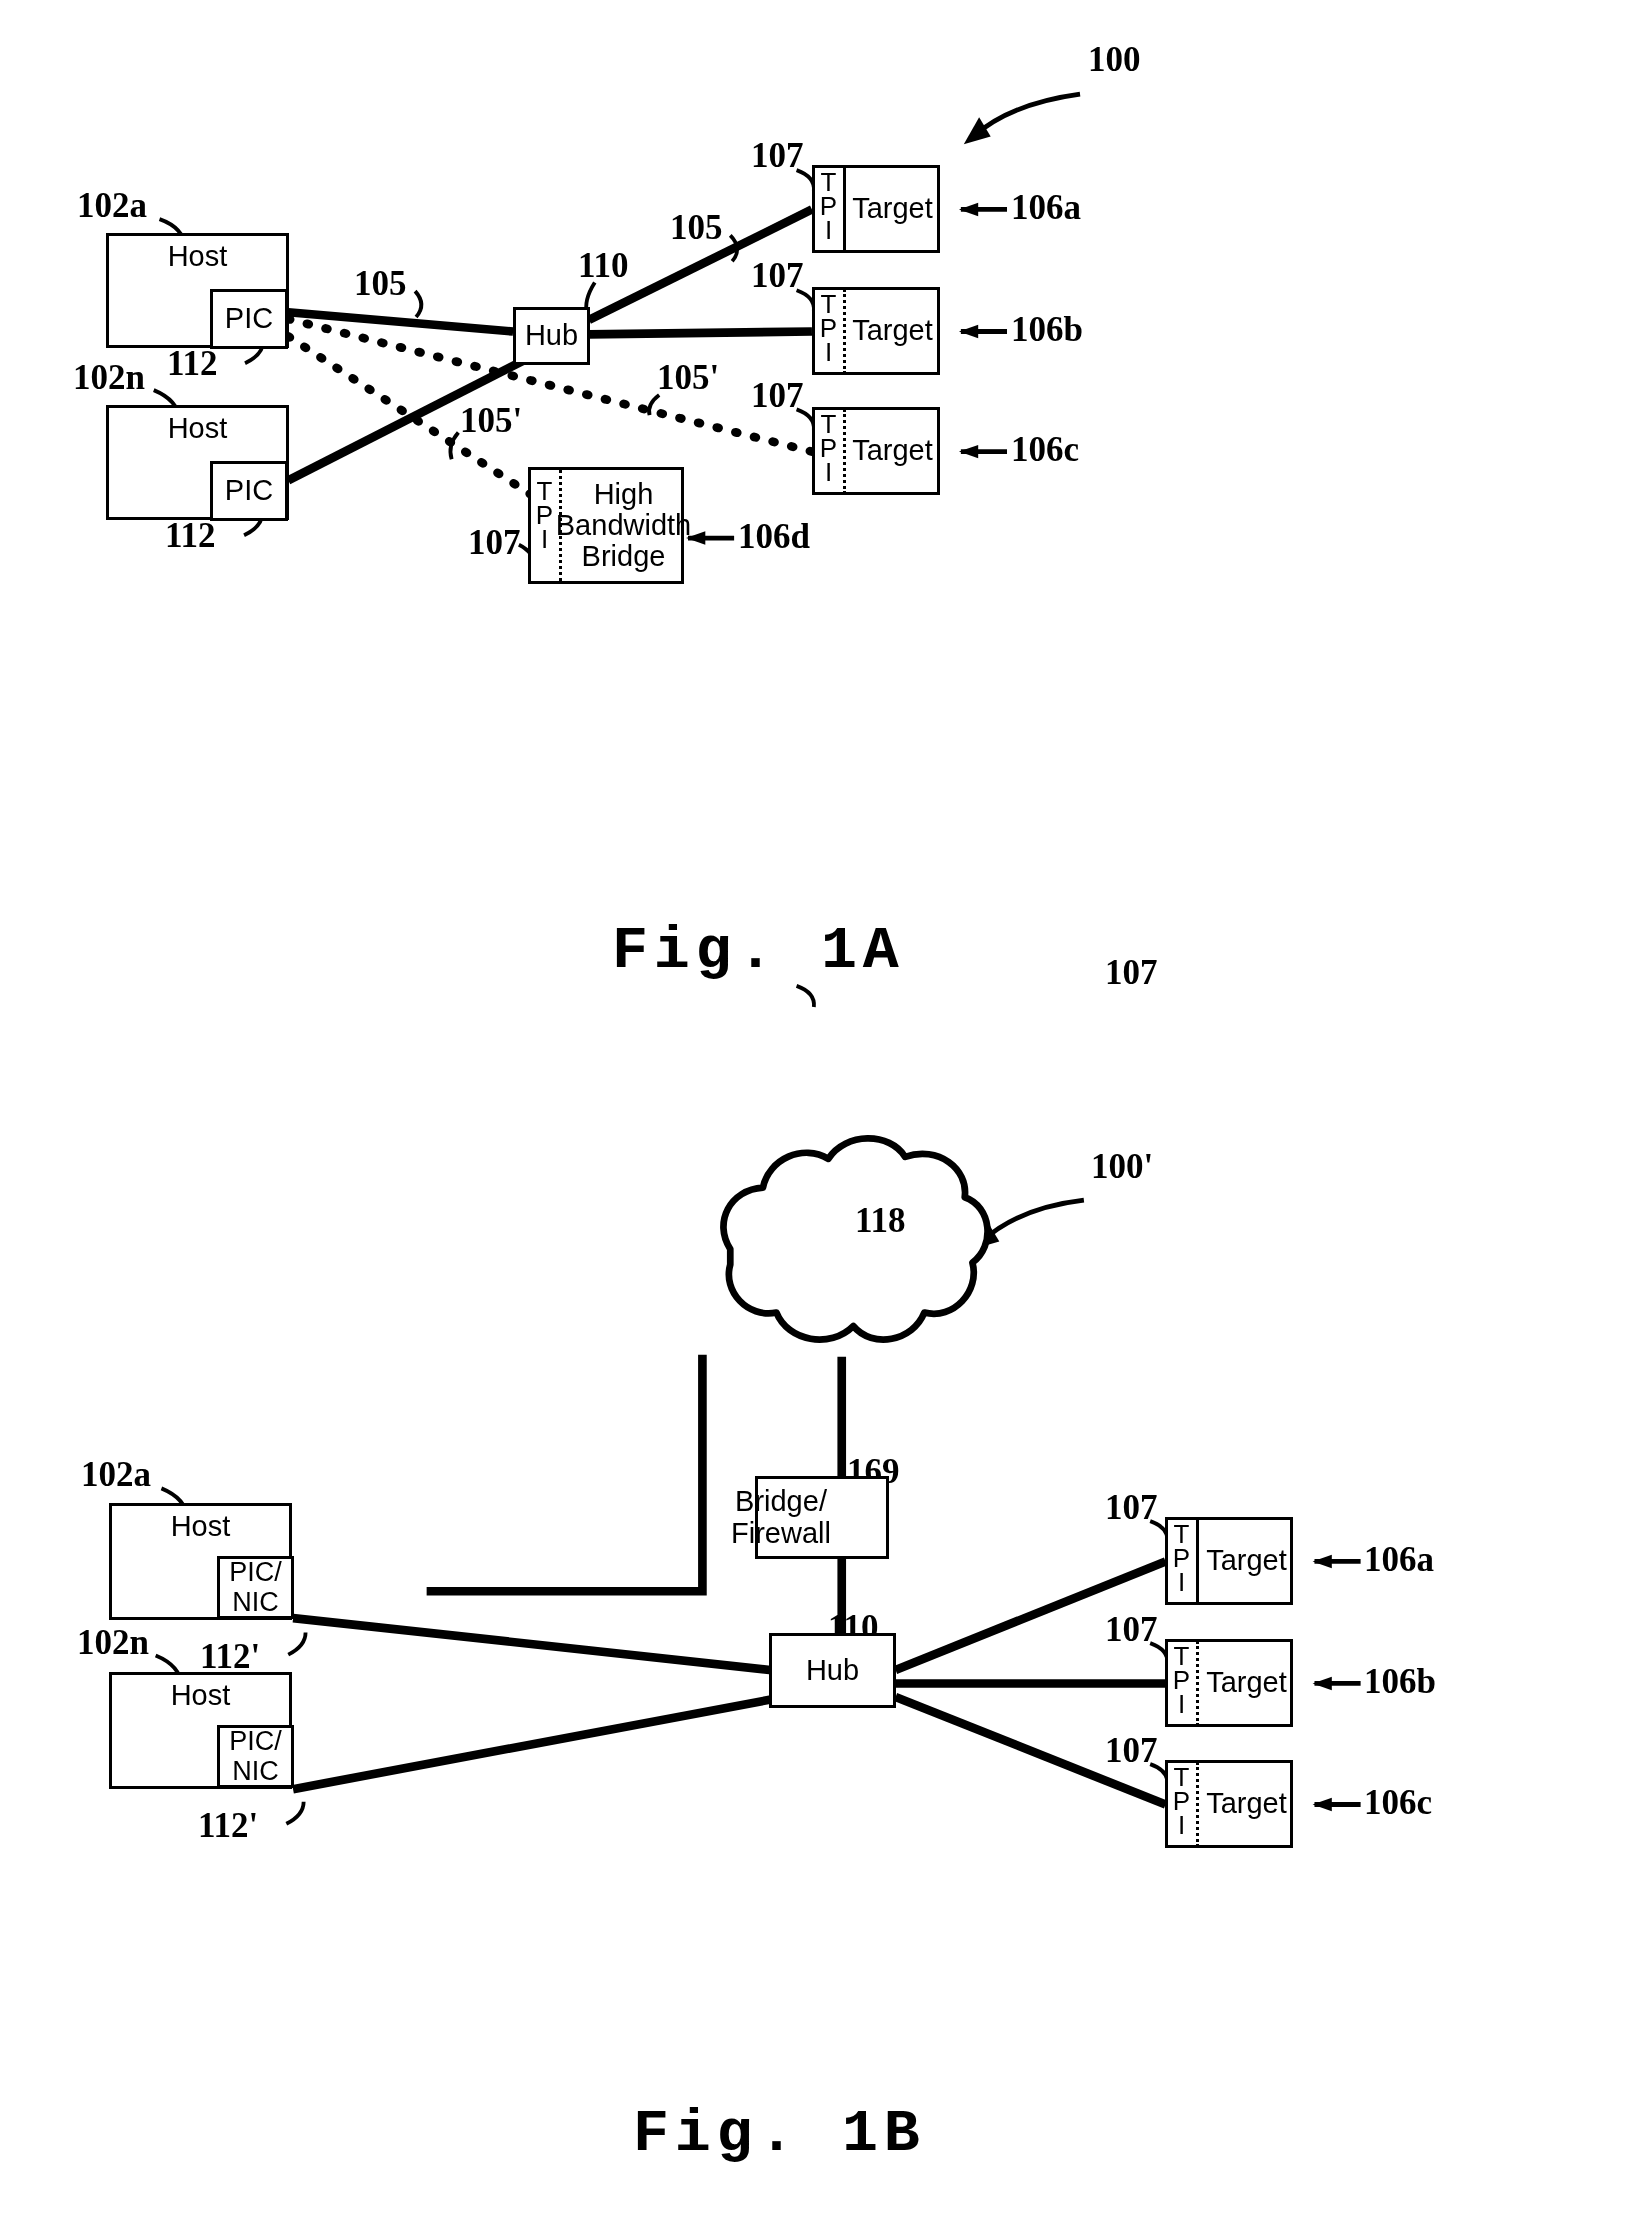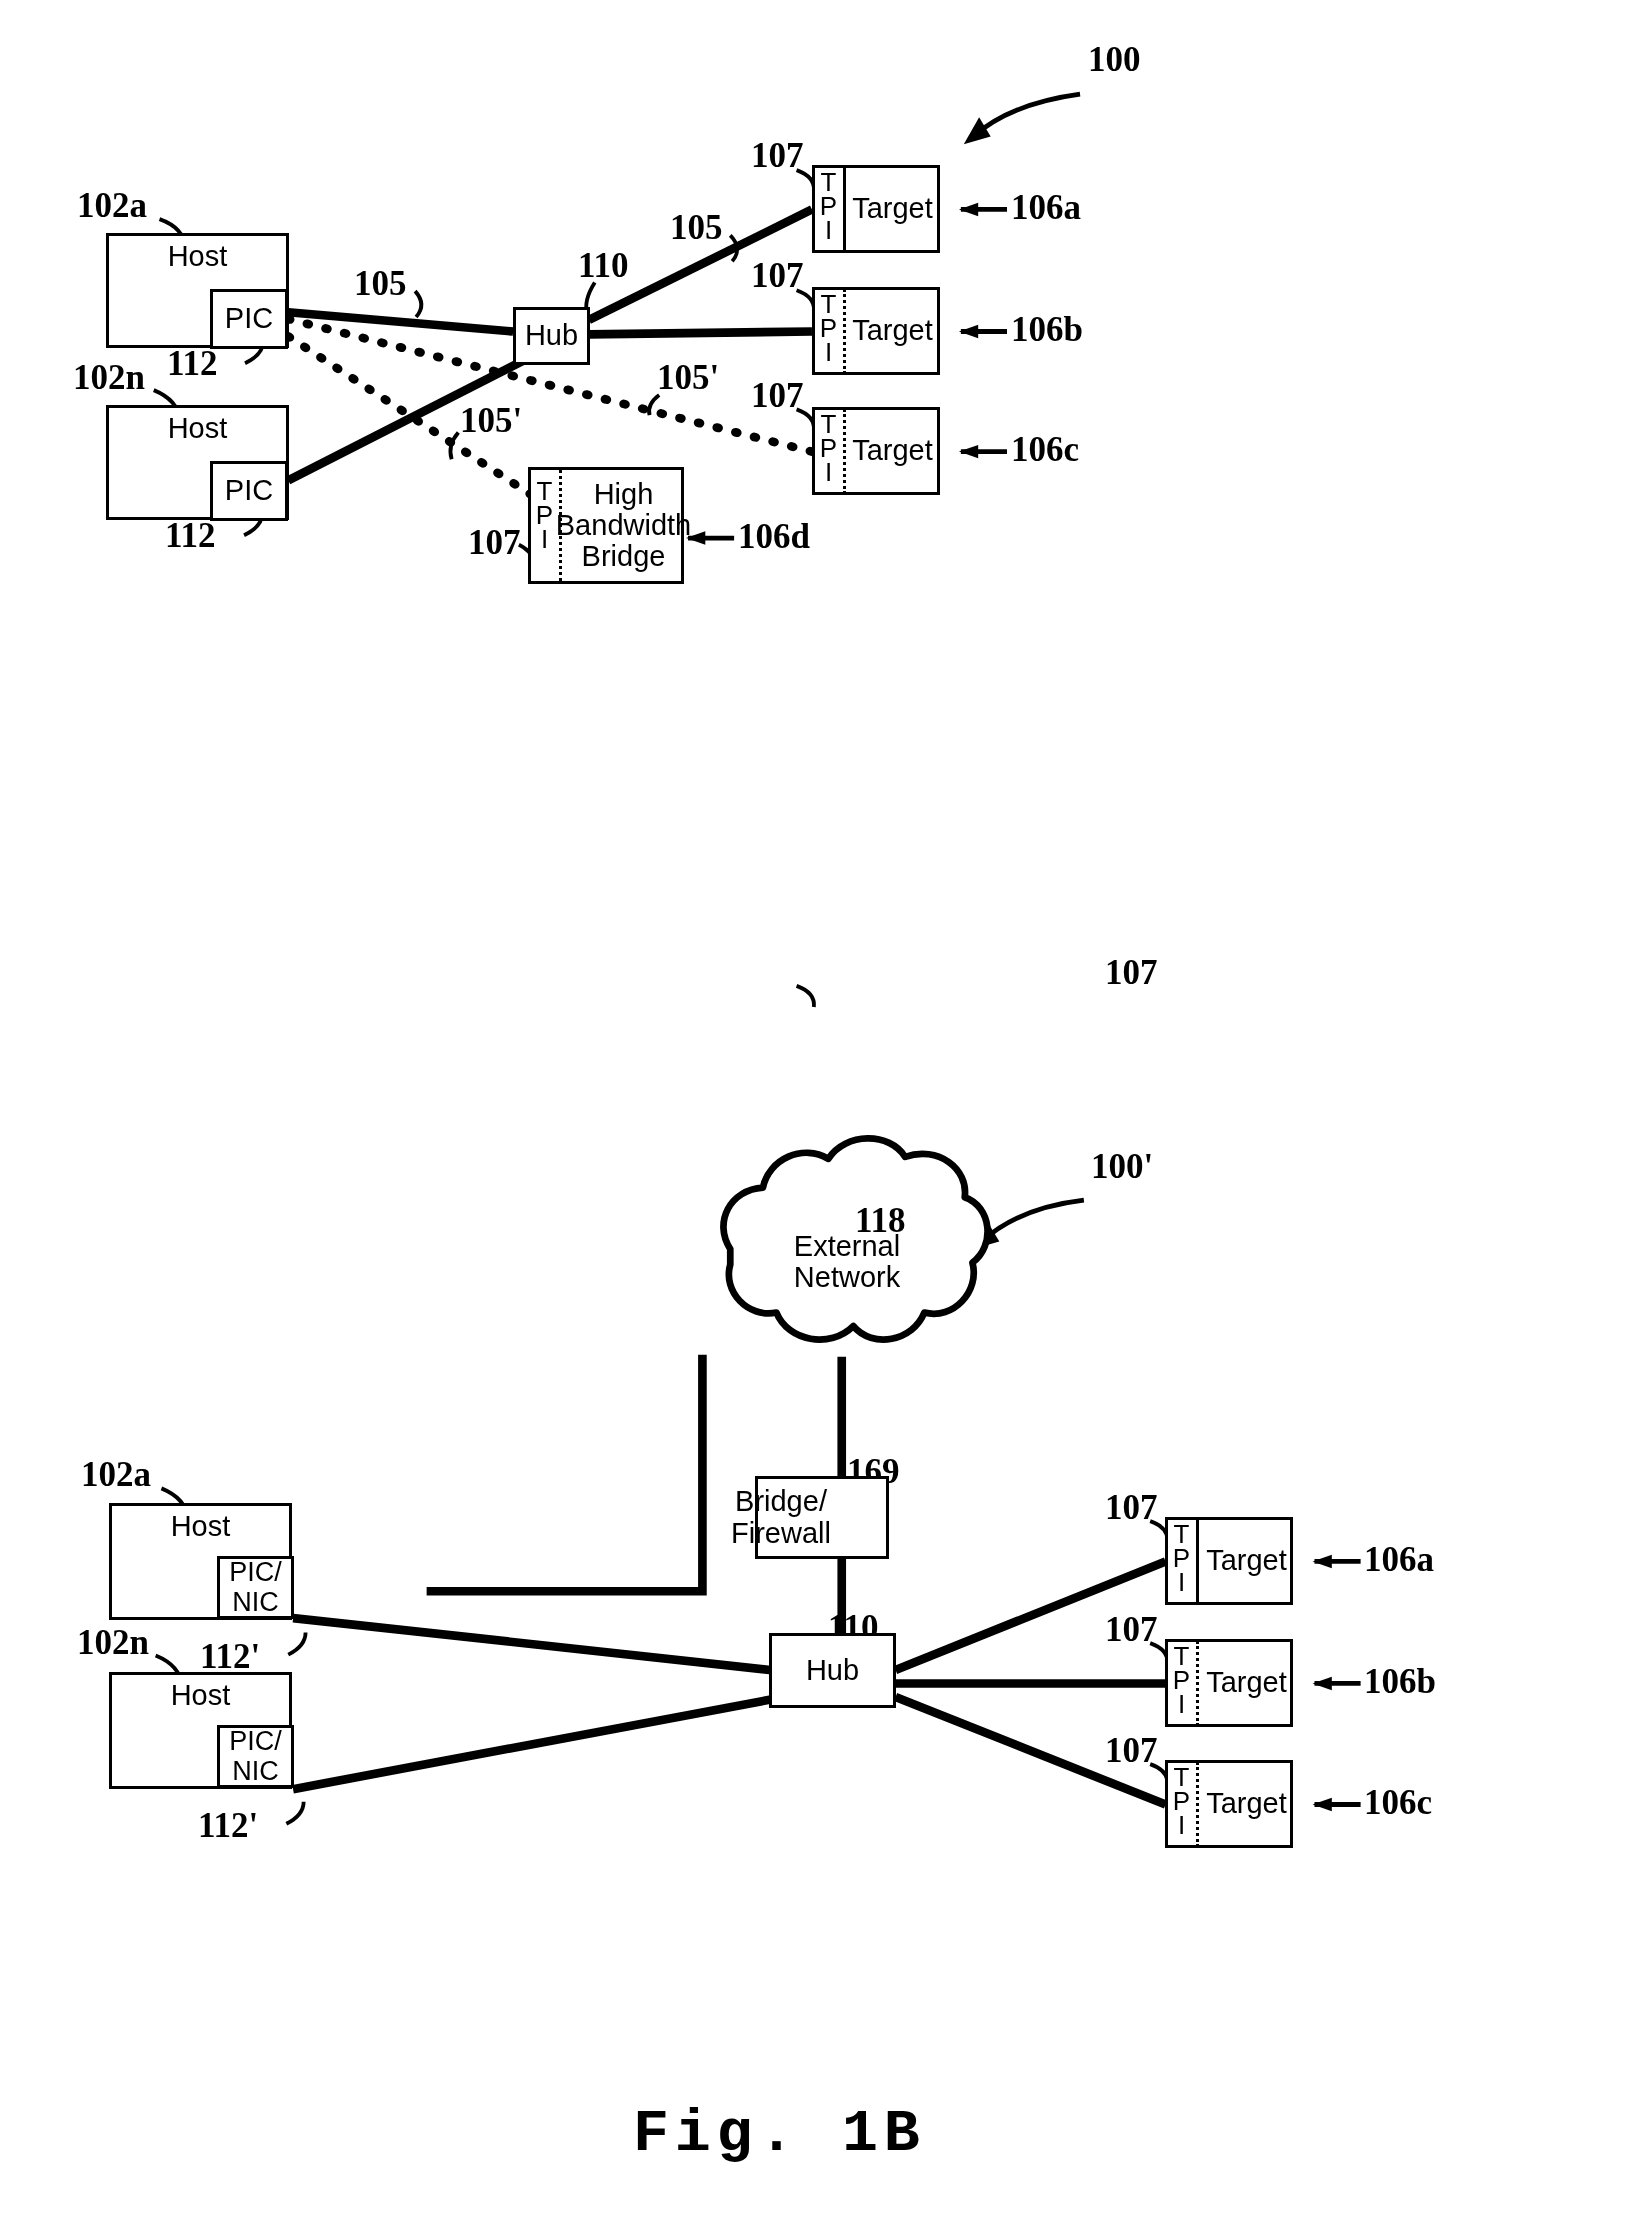--- a/index.html
+++ b/index.html
@@ -164,20 +164,21 @@
   <div class="bx" style="left:528px;top:467px;width:156px;height:117px;"></div>
   <div class="tpi" style="left:532px;top:480px;width:25px;">T
 P
 I</div>
   <div class="tpi-div dotted" style="left:559px;top:470px;height:111px;"></div>
   <div class="ctr" style="left:563px;top:467px;width:121px;height:117px;white-space:pre-line;">High
 Bandwidth
 Bridge</div>
   <div class="ref" style="left:738px;top:519px;">106d</div>
 
+  <div class="caption" style="left:612px;top:917px;">Fig. 1A</div>
 
   <svg class="layer" viewBox="0 0 1713 2326">
     <g stroke="#000" fill="none" stroke-linecap="butt">
 
       <path d="M1128 1249 C1086 1254 1048 1268 1022 1292" stroke-width="5"></path>
       <path d="M1012 1300 L1040 1292 L1028 1272 Z" fill="#000" stroke="none"></path>
 
       <path d="M880 1292 C889 1300 889 1310 882 1318" stroke-width="4"></path>
 
       <path d="M880 1555 C872 1563 869 1572 872 1582" stroke-width="4"></path>
@@ -237,22 +238,20 @@
              C 1032 1256 1036 1296 1012 1314
              C 1020 1344 992 1374 962 1366
              C 950 1396 908 1404 888 1380
              C 864 1404 820 1396 808 1366
              C 778 1372 752 1344 760 1316
              Z" fill="#fff" stroke="#000" stroke-width="7" stroke-linejoin="round"></path>
   </svg>
 
   <div class="ref" style="left:1091px;top:1149px;">100'</div>
 
-  <div class="ctr" style="left:751px;top:1209px;width:192px;height:106px;white-space:pre-line;">External
-Network</div>
   <div class="ref" style="left:855px;top:1203px;">118</div>
 
   <div class="ref" style="left:847px;top:1454px;">169</div>
   <div class="bx" style="left:755px;top:1476px;width:134px;height:83px;"></div>
   <div class="ctr" style="left:714px;top:1476px;width:134px;height:83px;white-space:pre-line;">Bridge/
 Firewall</div>
 
   <div class="ref" style="left:828px;top:1610px;">110</div>
   <div class="bx" style="left:769px;top:1633px;width:127px;height:75px;"></div>
   <div class="ctr" style="left:769px;top:1633px;width:127px;height:75px;">Hub</div>

